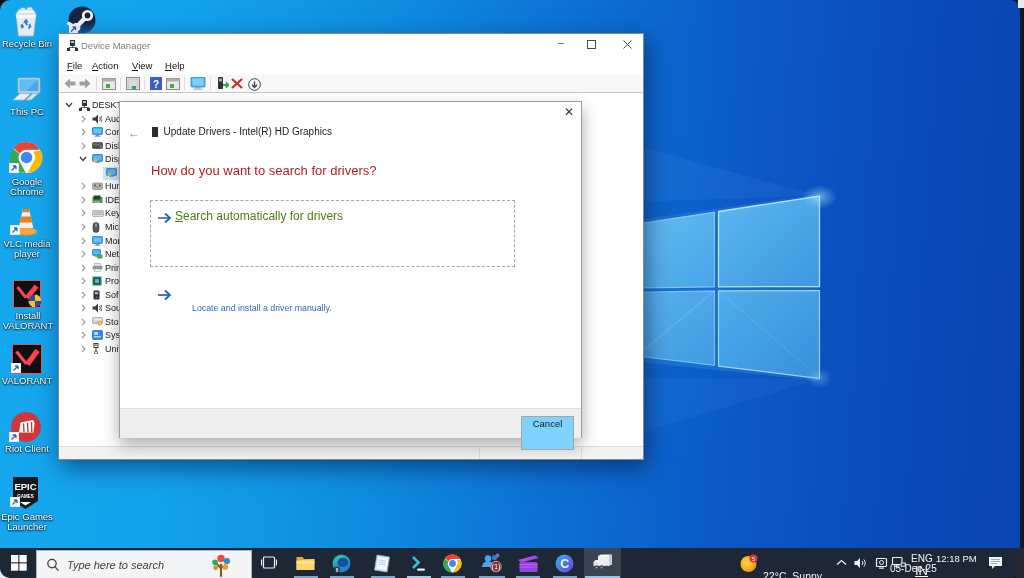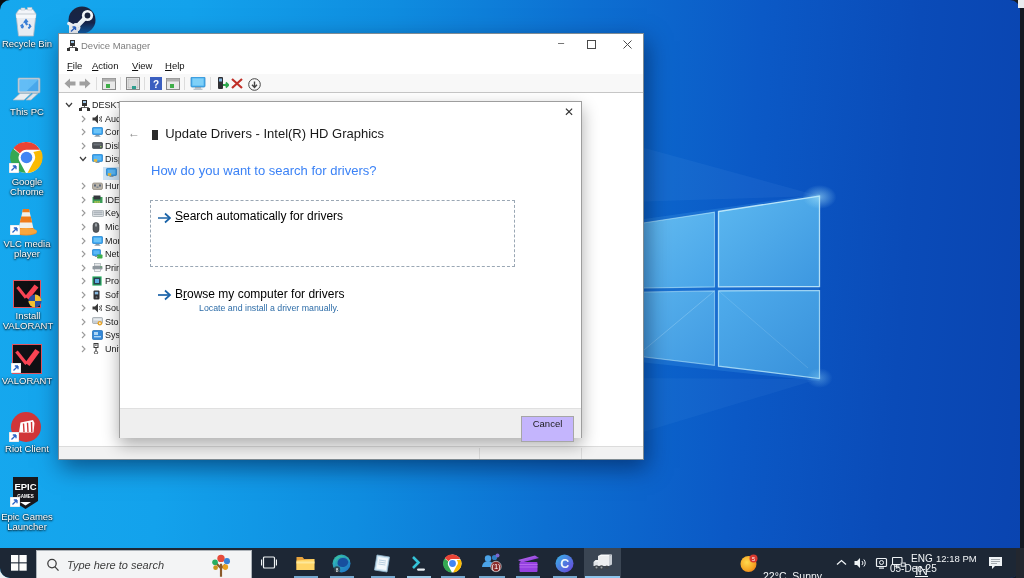--- a/index.html
+++ b/index.html
@@ -29,29 +29,29 @@
   #dm-toolbar{position:absolute;left:0;top:40px;width:100%;height:19px;background:#f8f8f8;border-bottom:1px solid #c6c6c6;}
   #dm-status{position:absolute;left:0;bottom:0;width:100%;height:13px;background:#f2f2f2;border-top:1px solid #dcdcdc;}
   .tsep{position:absolute;top:3px;width:1px;height:13px;background:#dcdcdc;}
   #dm-tree{position:absolute;left:0;top:60px;width:100%;bottom:13px;background:#fff;overflow:hidden;}
   .trow{position:absolute;height:13px;font-size:9px;color:#1a1a1a;white-space:nowrap;}
 
   
   #dlg{position:absolute;left:119px;top:101px;width:463px;height:337px;background:#fff;
     border:1px solid #9e9e9e;box-shadow:0 7px 16px rgba(0,0,0,.33);z-index:20;}
   #dlg .xbtn{position:absolute;left:441px;top:3px;width:16px;height:14px;font-size:12px;color:#333;text-align:center;line-height:14px;}
-  #dlg .hdr{position:absolute;left:9px;top:24px;font-size:13px;color:#1a1a1a;}
+  #dlg .hdr{position:absolute;left:9px;top:24px;font-size:10px;color:#1a1a1a;}
   #dlg .back{position:absolute;left:8px;top:24px;color:#8a8a8a;font-size:12px;}
-  #dlg h1{position:absolute;left:31px;top:61px;margin:0;font-size:13px;font-weight:normal;color:#3b82f6;}
+  #dlg h1{position:absolute;left:31px;top:61px;margin:0;font-size:13px;font-weight:normal;color:#b91c1c;}
   #optbox{position:absolute;left:30px;top:98px;width:365px;height:67px;border:1px dashed #9aa7b4;}
   .optArrow{stroke:#1a63a8;stroke-width:1.7;fill:none;}
-  .optTitle{font-size:12px;color:#000000;}
+  .optTitle{font-size:12px;color:#4d7c0f;}
   .optDesc{font-size:8.8px;color:#2e6da8;line-height:11.5px;}
   #dlg-footer{position:absolute;left:0;top:306px;width:100%;height:30px;background:#efefef;border-top:1px solid #e0e0e0;}
-  #cancelBtn{position:absolute;left:401px;top:7px;width:53px;height:26px;background:#c4b5fd;border:1px solid #a6a6a6;
+  #cancelBtn{position:absolute;left:401px;top:7px;width:53px;height:34px;background:#7dd3fc;border:1px solid #a6a6a6;
     font-size:9.5px;color:#1a1a1a;text-align:center;line-height:14px;}
 
   
   #taskbar{position:absolute;left:0;top:548px;width:1020px;height:30px;background:#1d2735;}
   #searchbox{position:absolute;left:36px;top:2px;width:216px;height:36px;background:#f3f4f5;border:1px solid #adb3b9;border-bottom:none;font-style:italic;}
   #searchbox .stxt{position:absolute;left:30px;top:8px;font-size:11px;color:#3c3c3c;}
   .underline{position:absolute;top:27.5px;height:2px;background:#76a9cf;}
   .trayTxt{color:#f4f7f9;font-size:10.5px;}
 </style>
 </head>
@@ -539,22 +539,21 @@
       <div id="optbox"></div>
       <svg class="abs" style="left:37px;top:110px;" width="16" height="12" viewBox="0 0 16 12">
         <line x1="1" y1="6" x2="12" y2="6" class="optArrow"></line>
           <polyline points="8,1.5 13,6 8,10.5" class="optArrow"></polyline>
       </svg>
       <div class="abs optTitle" style="left:55px;top:107px;"><u>S</u>earch automatically for drivers</div>
       <svg class="abs" style="left:37px;top:187px;" width="16" height="12" viewBox="0 0 16 12">
         <line x1="1" y1="6" x2="12" y2="6" class="optArrow"></line>
           <polyline points="8,1.5 13,6 8,10.5" class="optArrow"></polyline>
       </svg>
-      <div class="abs optTitle" style="left:55px;top:184.5px;">B<u>r</u>owse my computer for drivers</div>
-      <div class="abs optDesc" style="left:58px;top:200.5px;padding-left:21px;">Locate and install a driver manually.</div>
+      <div class="abs optDesc" style="left:51px;top:200.5px;padding-left:21px;">Locate and install a driver manually.</div>
       <div id="dlg-footer">
         <div id="cancelBtn">Cancel</div>
       </div>
     </div>
 
     <div id="taskbar">
       <svg class="abs" style="left:11px;top:7px;" width="16" height="16" viewBox="0 0 16 16">
         <rect x="0" y="0" width="7.3" height="7.3" fill="#fdfdfd"></rect>
         <rect x="8.4" y="0" width="7.3" height="7.3" fill="#fdfdfd"></rect>
         <rect x="0" y="8.4" width="7.3" height="7.3" fill="#fdfdfd"></rect>

